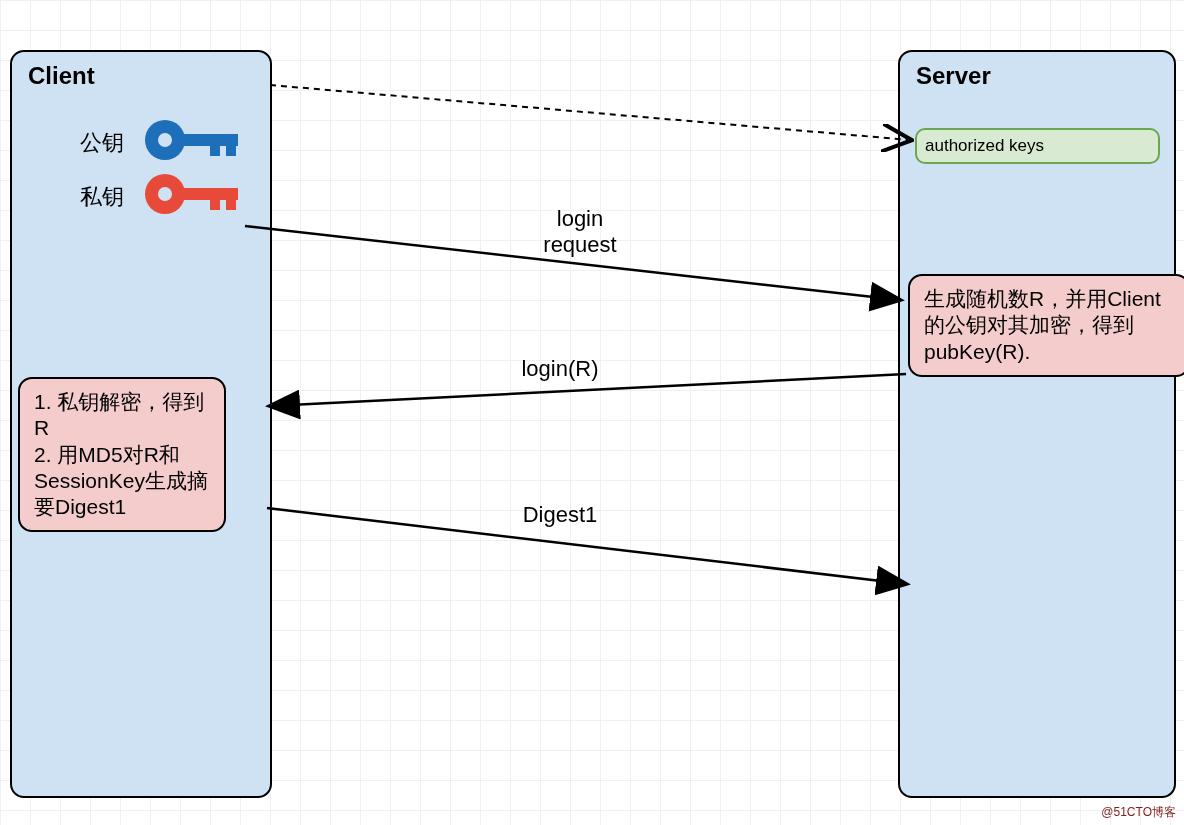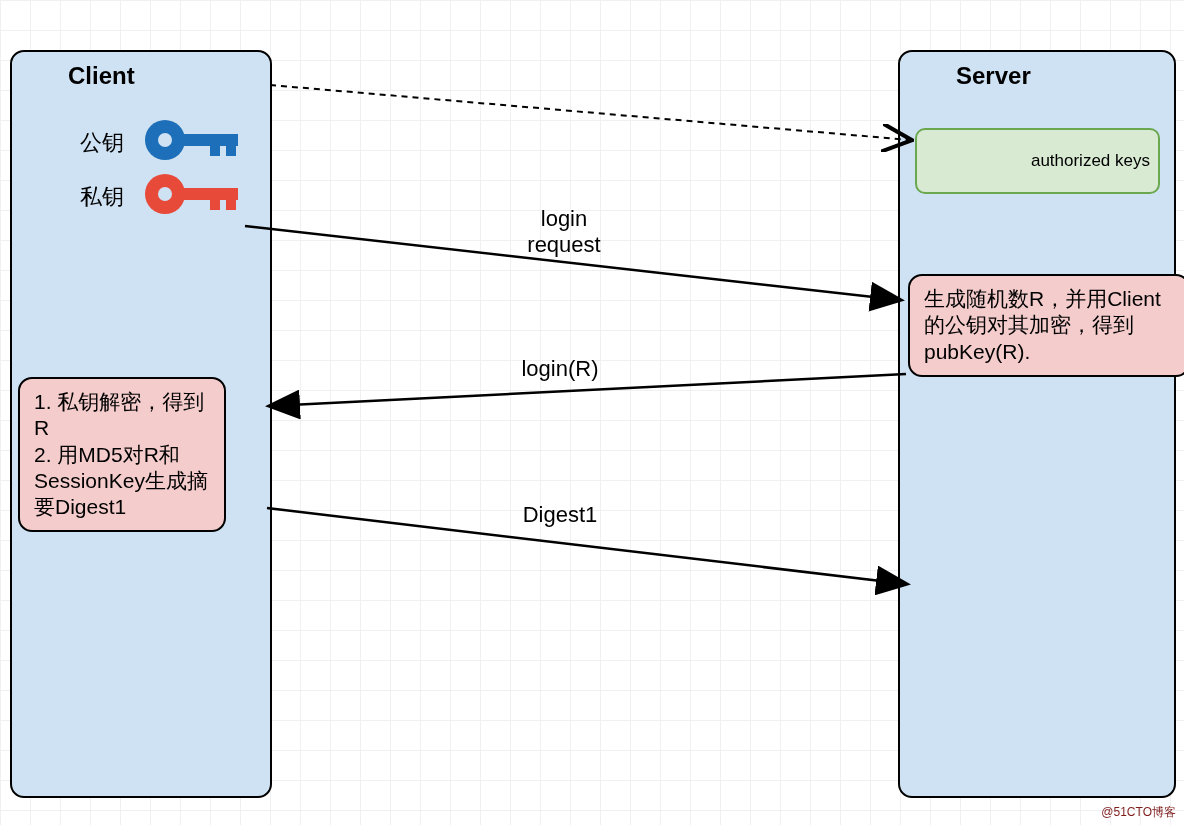--- a/index.html
+++ b/index.html
@@ -21,21 +21,20 @@
   }
   .canvas {
     position: absolute;
     inset: 0;
   }
   .box {
     position: absolute;
     border: 2px solid #000;
     border-radius: 14px;
     box-sizing: border-box;
-    padding-left: 40px;
   }
   .client-box, .server-box {
     background: #cfe2f3;
   }
   .title {
     font-weight: bold;
     font-size: 24px;
     padding: 10px 16px 4px 16px;
   }
   .labeled {
@@ -46,22 +45,22 @@
     background: #f4cccc;
     padding: 10px 14px;
     font-size: 21px;
     line-height: 1.25;
   }
   .green-box {
     background: #d9ead3;
     border: 2px solid #6aa84f;
     border-radius: 10px;
     font-size: 17px;
-    text-align: right;
-    padding: 21px 8px;
+    text-align: left;
+    padding: 6px 8px;
     box-sizing: border-box;
   }
   .arrow-label {
     position: absolute;
     font-size: 22px;
     text-align: center;
     transform: translateX(-50%);
   }
   svg { position: absolute; overflow: visible; }
   .key-icon { position: absolute; }
@@ -112,21 +111,21 @@
 
   <div class="green-box" style="position:absolute; left:915px; top:128px; width:245px;">authorized keys</div>
 
   <div class="box pink-box" style="left:18px; top:377px; width:208px; white-space:pre-line;">1. 私钥解密，得到R
 2. 用MD5对R和SessionKey生成摘要Digest1</div>
 
   <div class="box pink-box" style="left:908px; top:274px; width:282px;">生成随机数R，并用Client的公钥对其加密，得到pubKey(R).</div>
 
 
 
-  <div class="arrow-label" style="left:564px; top:206px; white-space:pre-line;">login
+  <div class="arrow-label" style="left:580px; top:206px; white-space:pre-line;">login
 request</div>
 
   <div class="arrow-label" style="left:560px; top:356px;">login(R)</div>
 
   <div class="arrow-label" style="left:560px; top:502px;">Digest1</div>
 
   <svg style="left:0; top:0;" width="1184" height="825">
     <defs>
       <marker id="ah" markerWidth="14" markerHeight="12" refX="12" refY="6" orient="auto">
         <path d="M0,0 L14,6 L0,12 z" fill="#000"></path>

